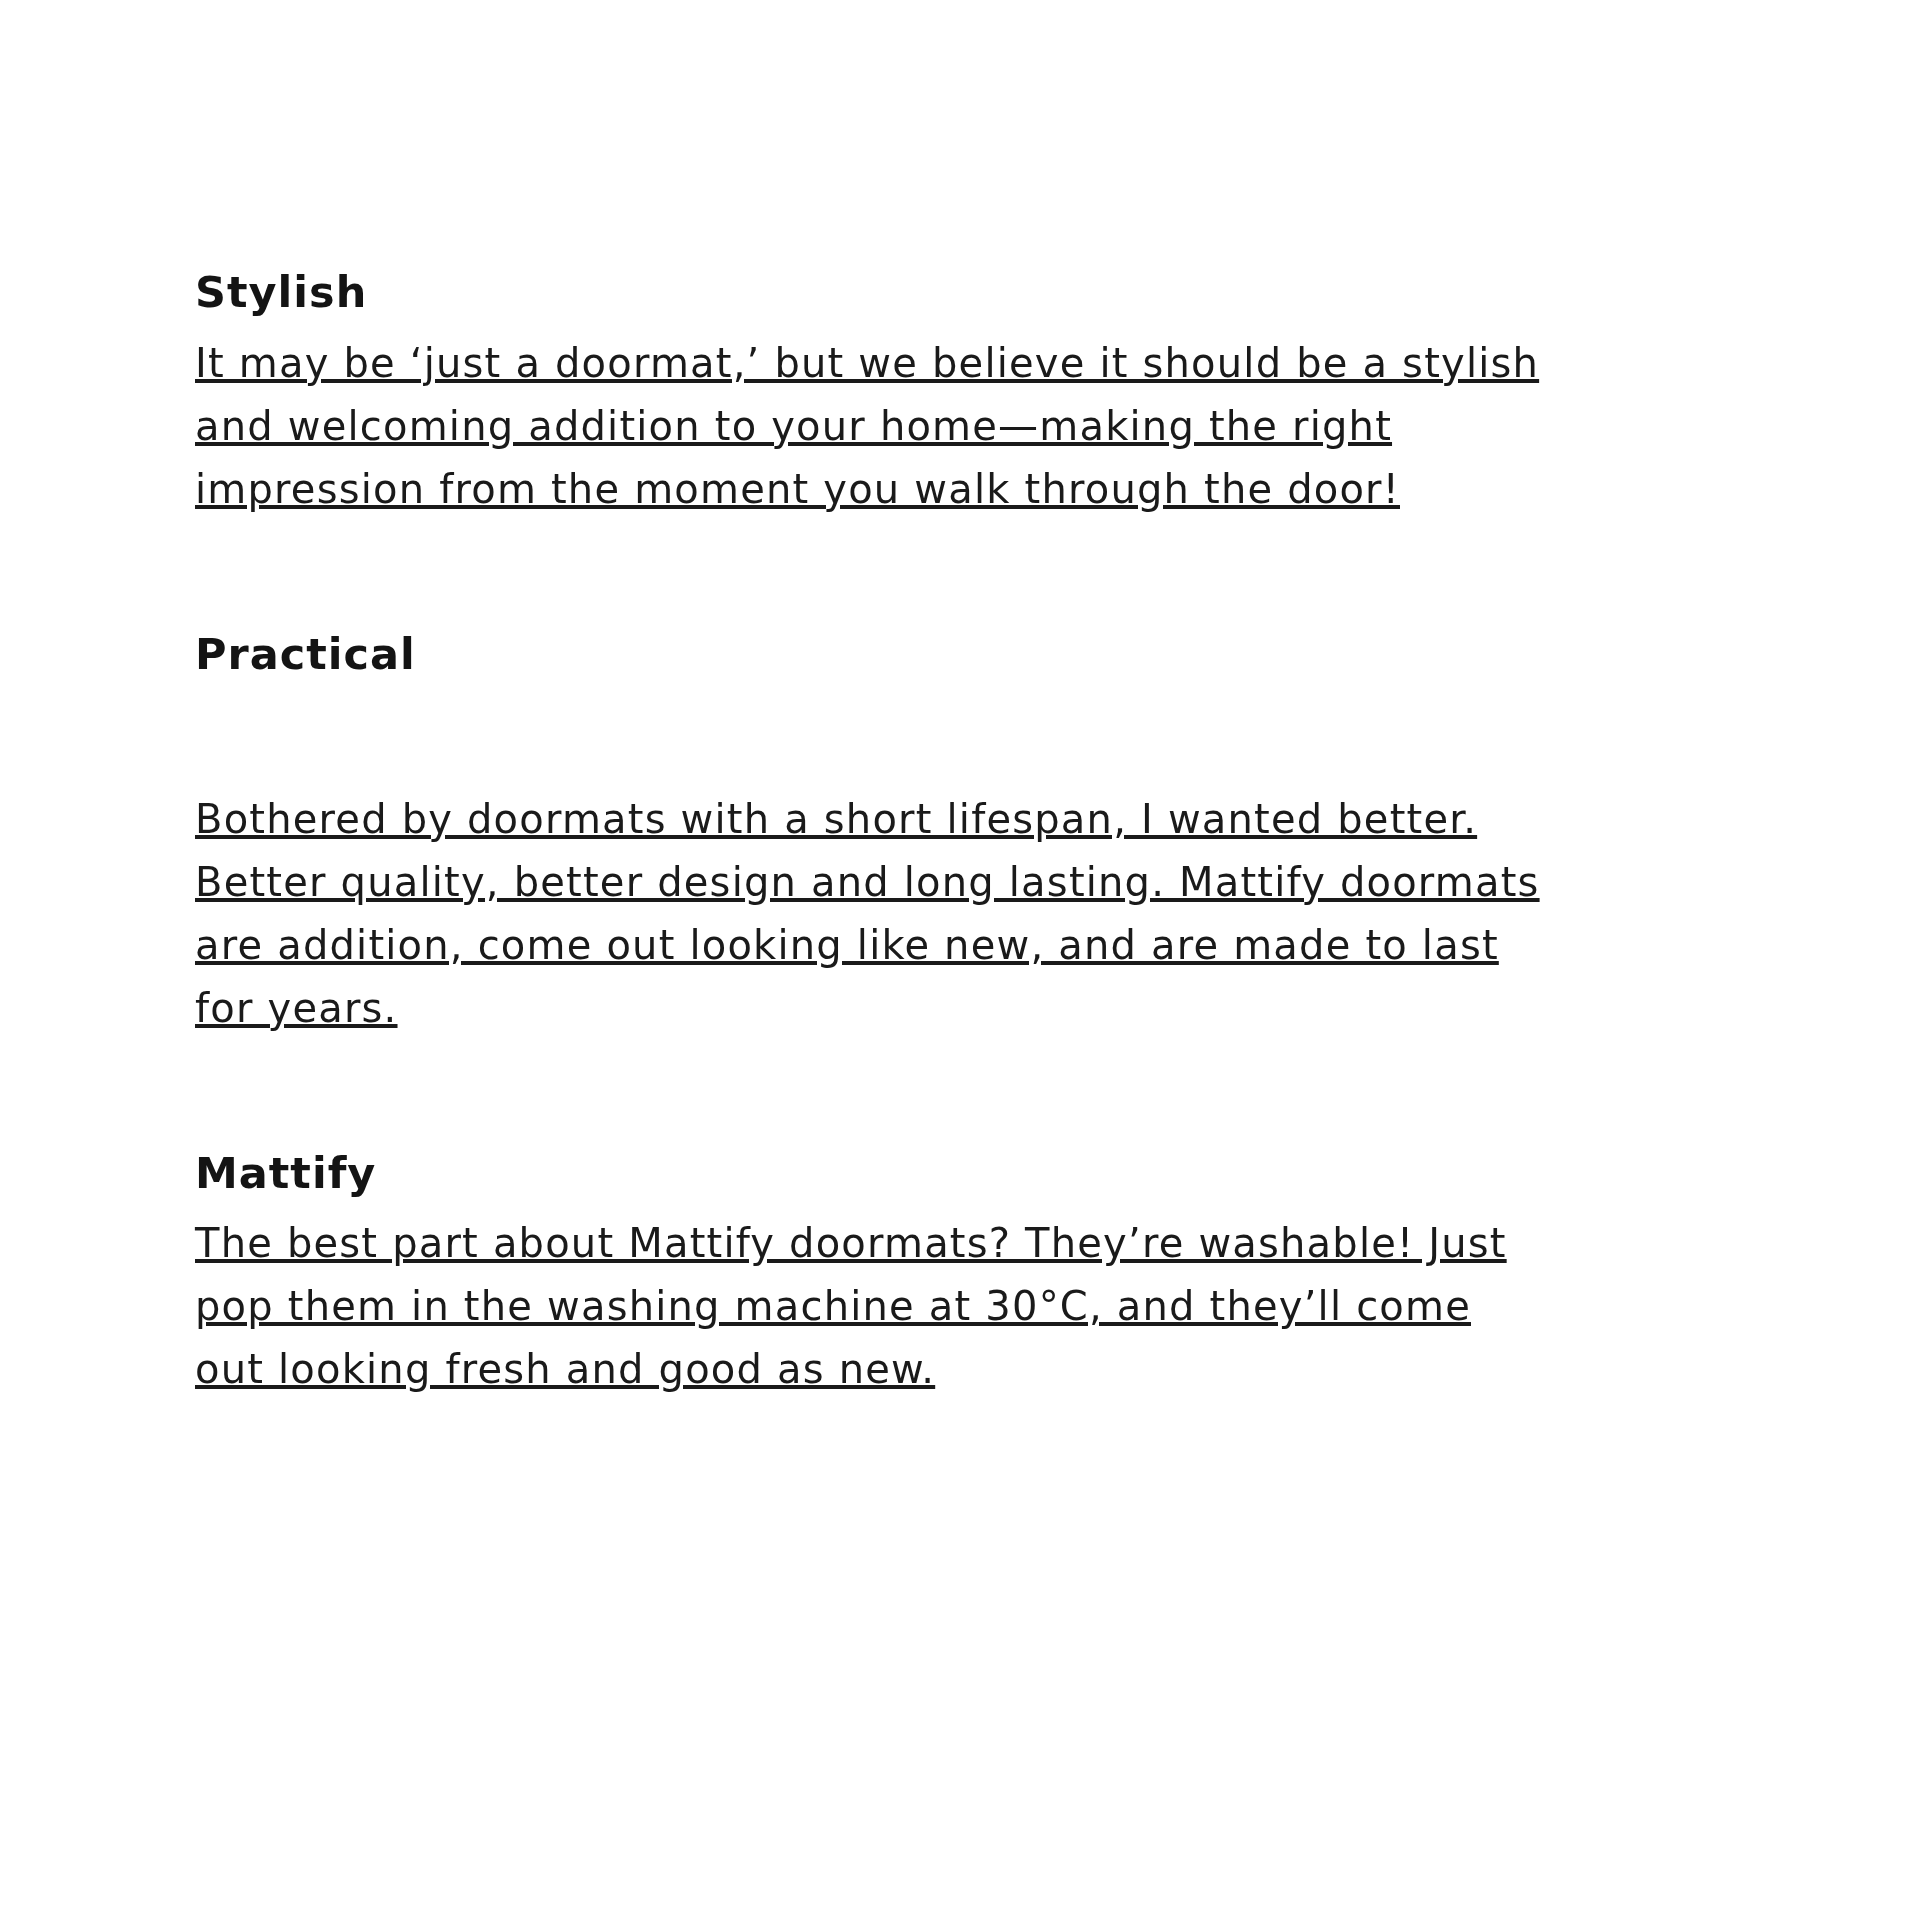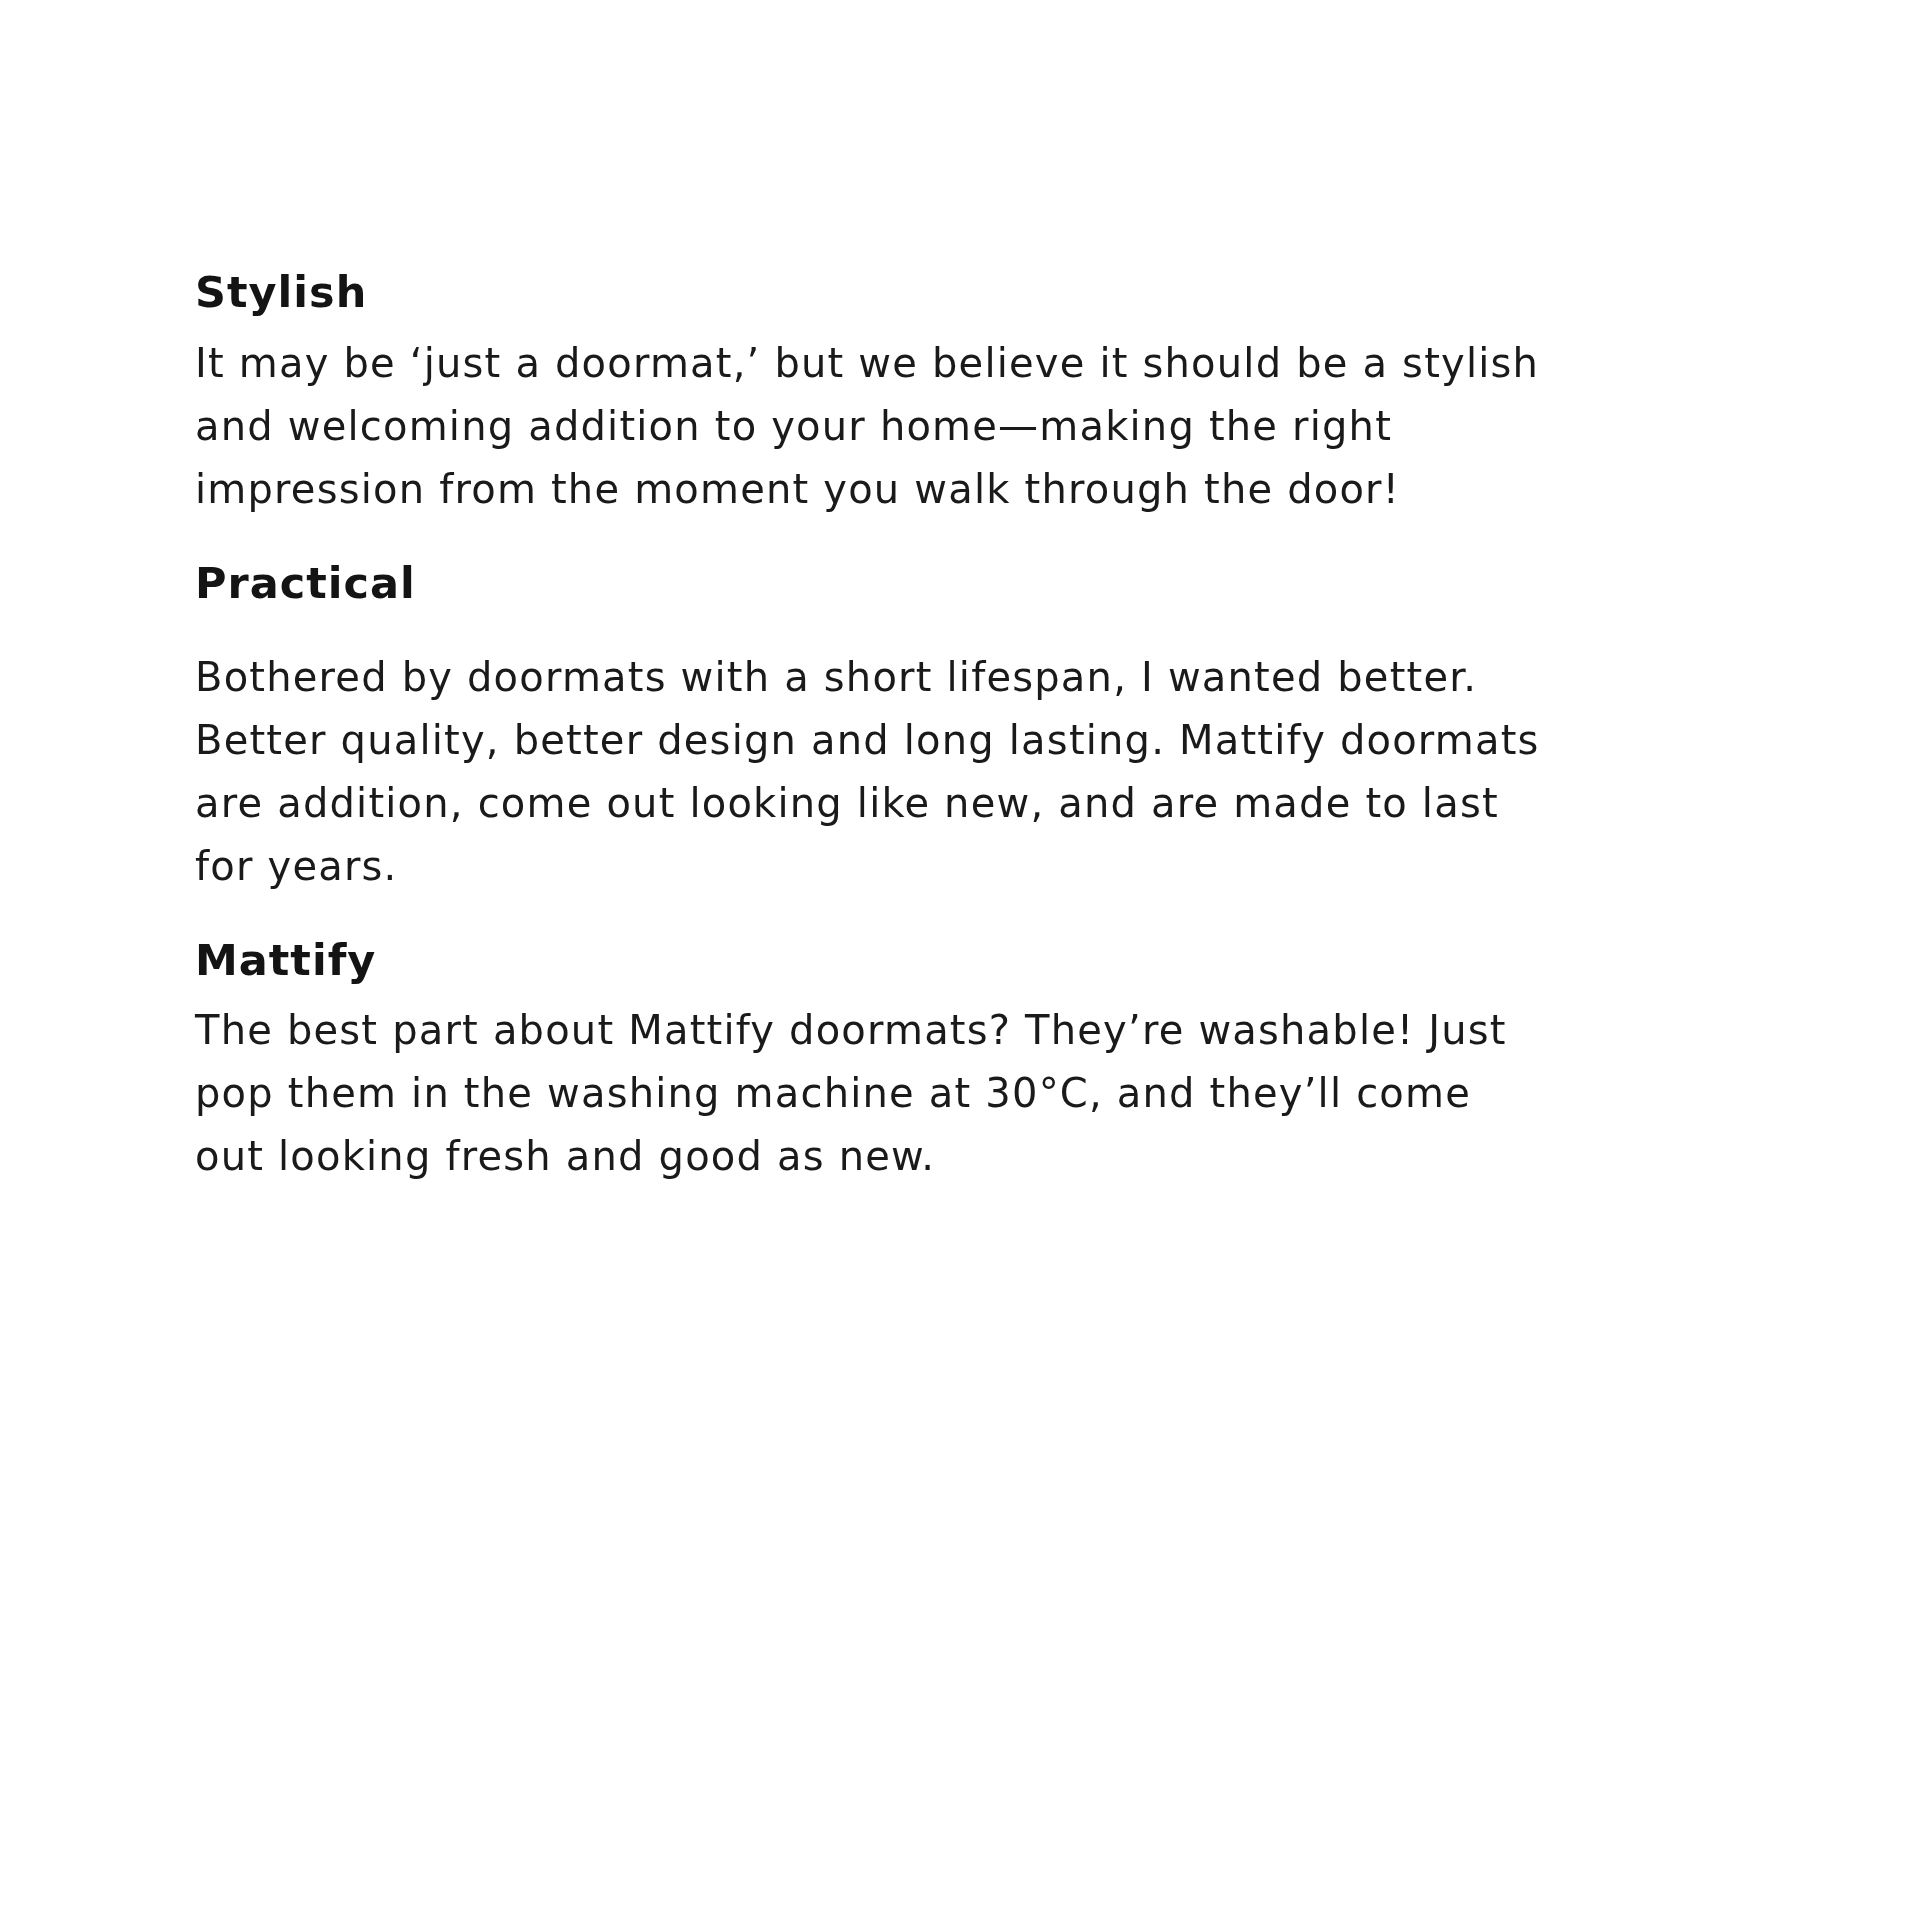--- a/index.html
+++ b/index.html
@@ -20,38 +20,39 @@
     height: 1931px;
     padding: 261px 164px 0 195px;
   }
   .content {
     max-width: 1583px;
   }
   section.feature {
     margin: 0;
   }
   section.feature + section.feature {
-    margin-top: 31px;
+    margin-top: 102px;
   }
   h2.feature-heading {
     margin: 0 0 7.7px 0;
     font-size: 43px;
     line-height: 63px;
     font-weight: 700;
     letter-spacing: 1px;
     color: #141414;
   }
   p.feature-body {
     margin: 0;
     font-size: 40px;
     line-height: 63px;
     font-weight: 400;
     letter-spacing: 1.2px;
     white-space: pre-line;
     color: #1a1a1a;
+    text-decoration: underline;
   }
 </style>
 </head>
 <body>
 
 <div class="page">
   <div class="content">
 
     <section class="feature">
       <h2 class="feature-heading">Stylish</h2>

